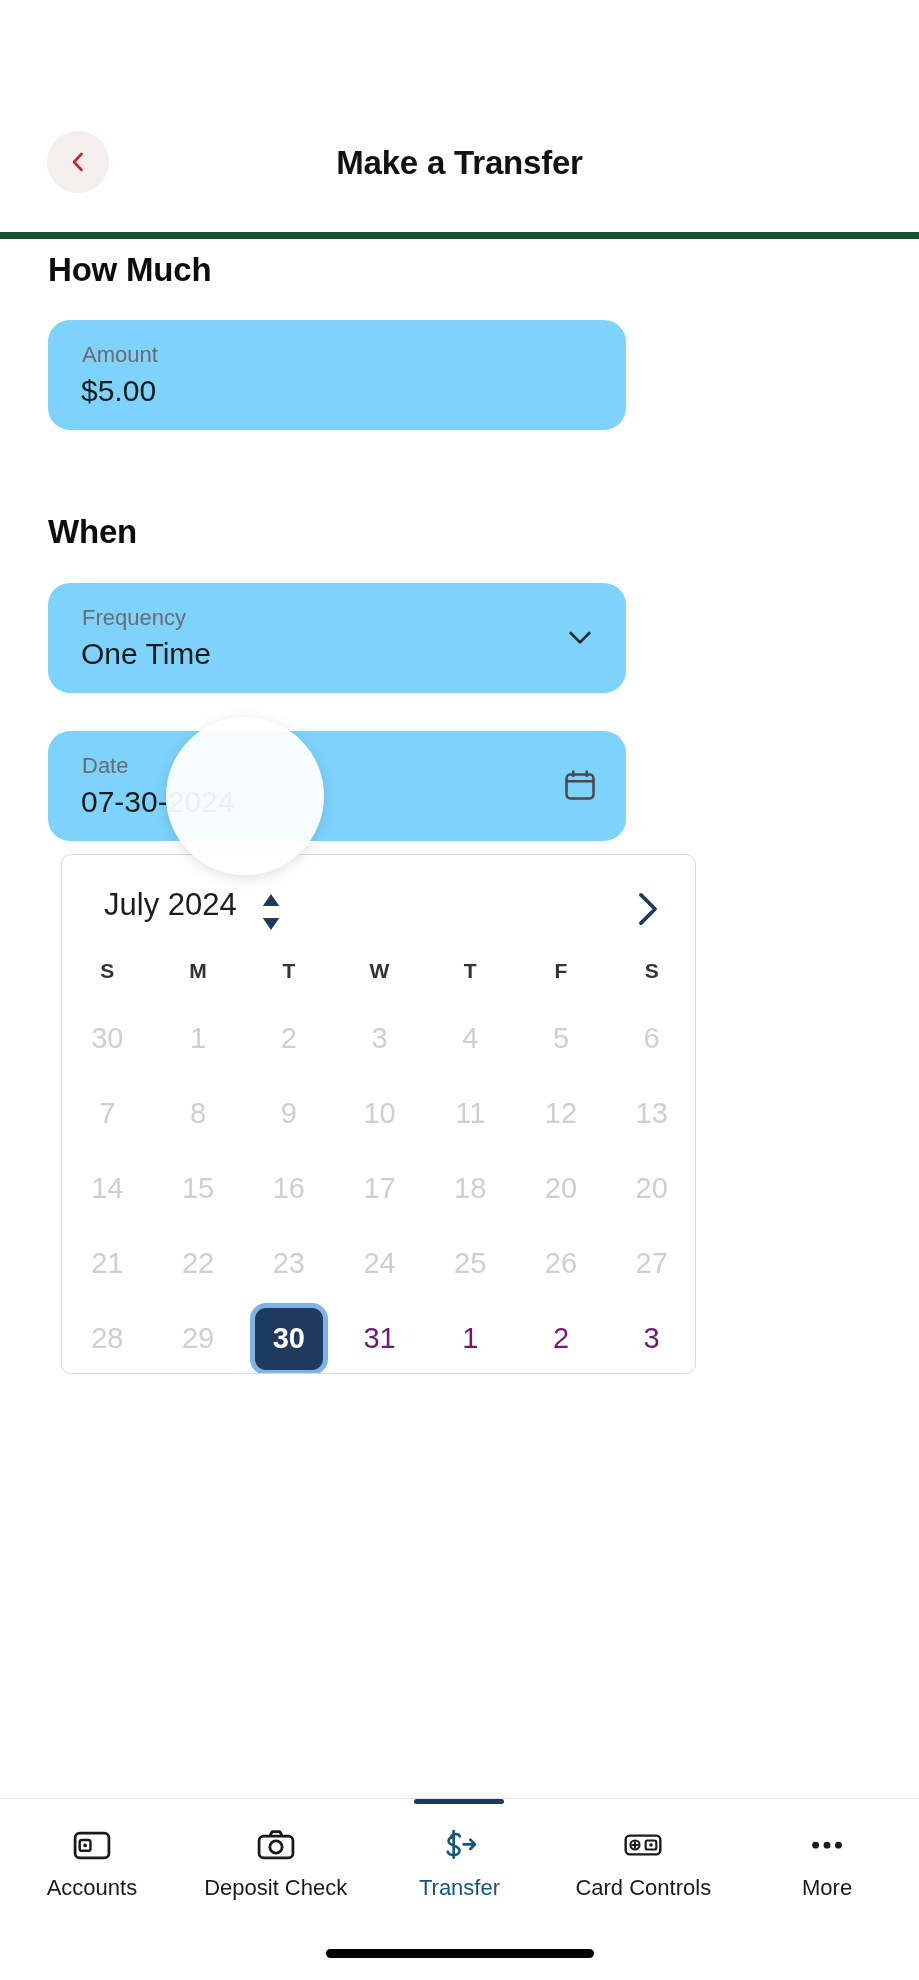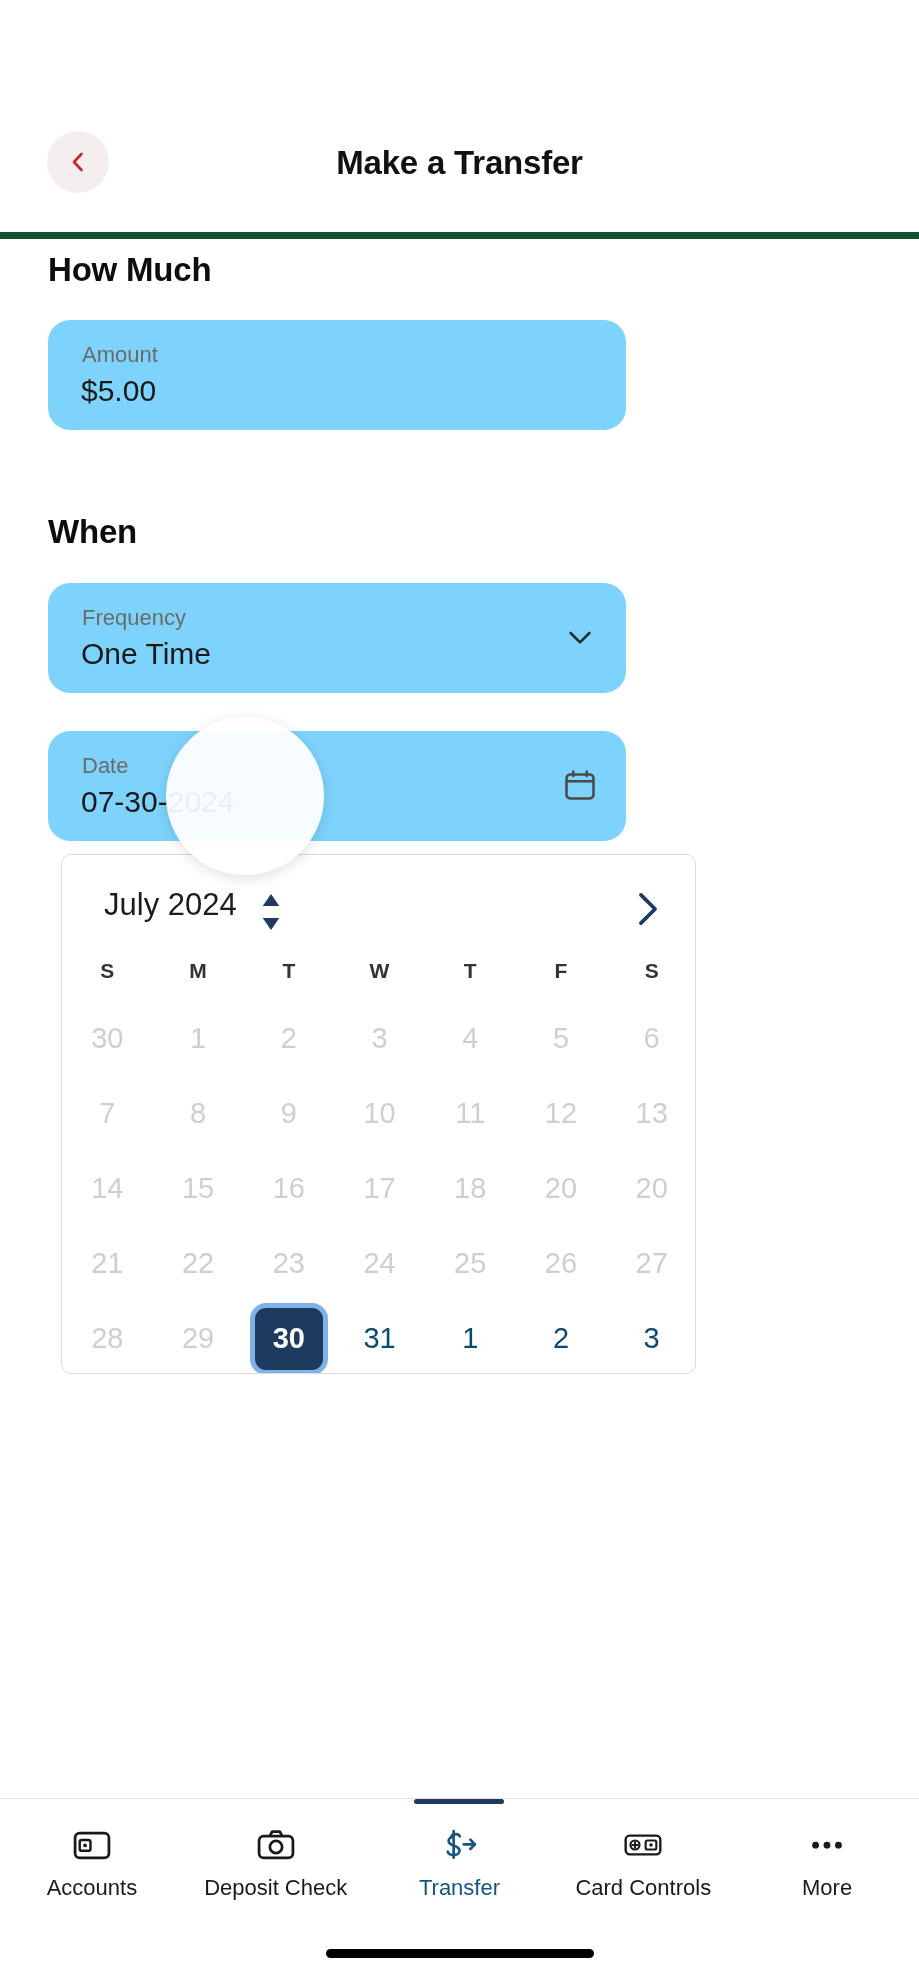--- a/index.html
+++ b/index.html
@@ -181,21 +181,21 @@
   }
   .cal-day {
     flex: 1;
     text-align: center;
     font-size: 29px;
     position: relative;
     height: 75px;
     line-height: 75px;
   }
   .cal-day.disabled { color: #cfcfcf; }
-  .cal-day.enabled { color: #0c4a6e; cursor: pointer; }
+  .cal-day.enabled { color: #701a75; cursor: pointer; }
   .cal-day.selected {
     color: #ffffff;
     font-weight: bold;
   }
   .cal-day.selected .sel-box {
     position: absolute;
     left: 50%;
     top: 50%;
     transform: translate(-50%, -50%);
     width: 78px;

